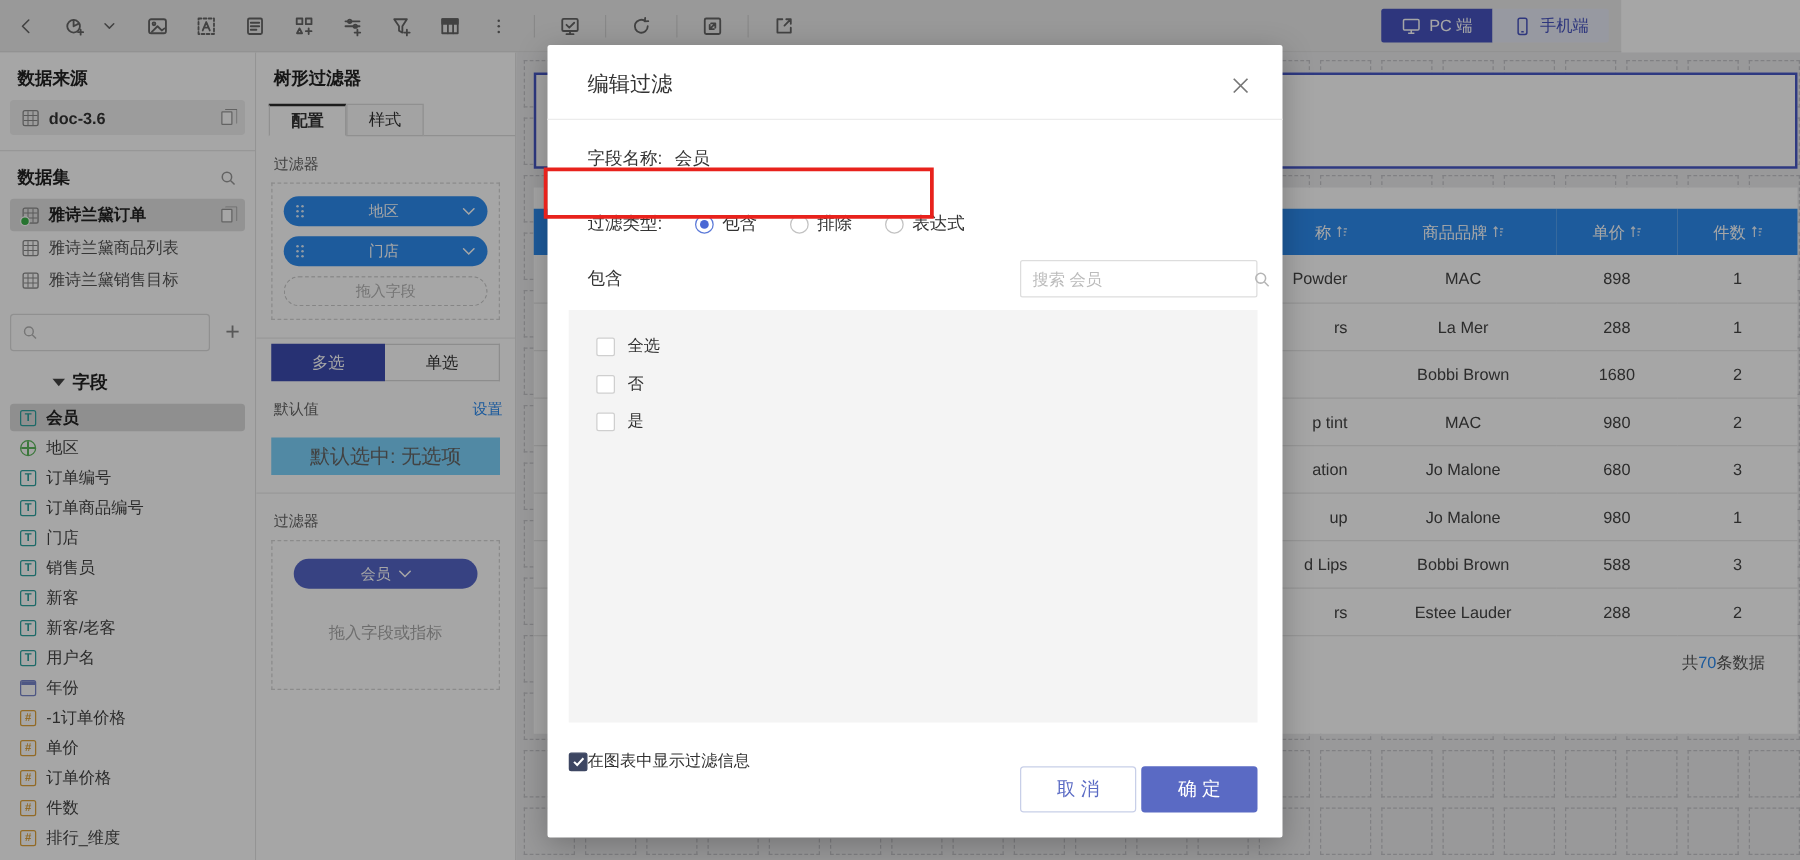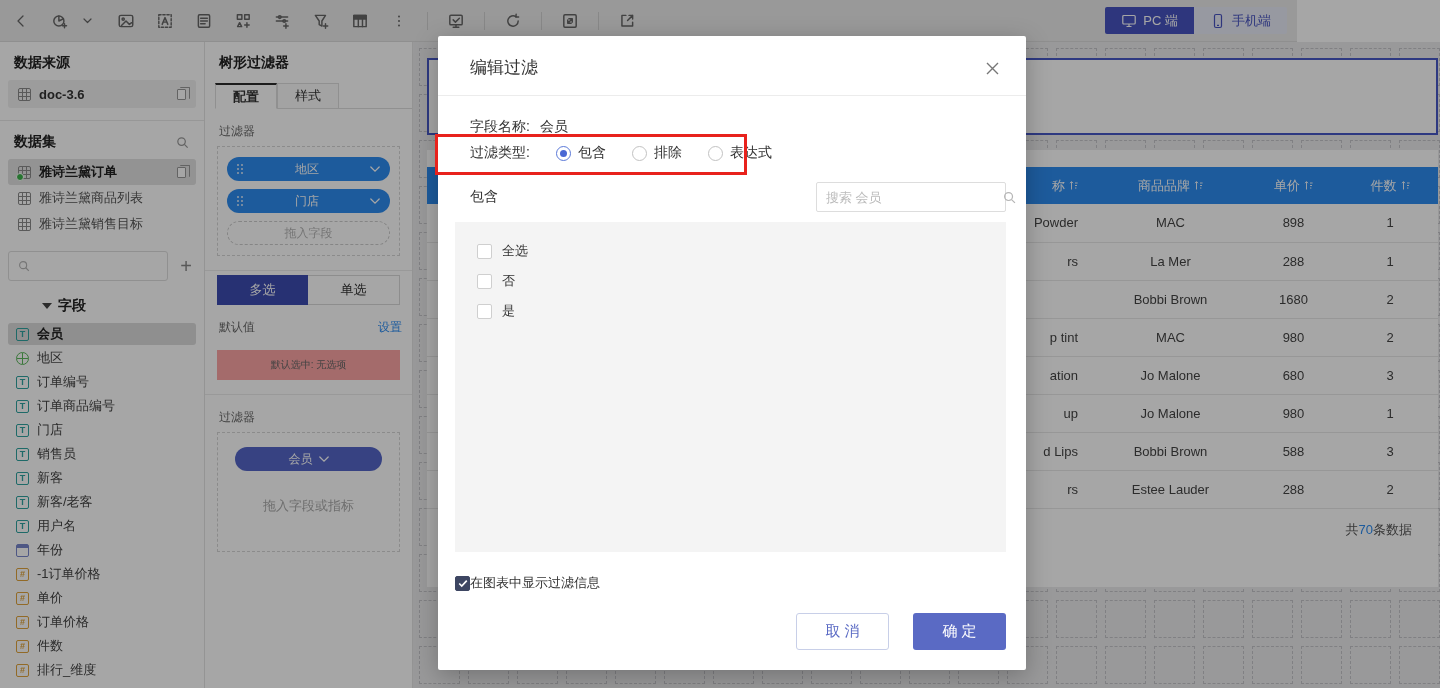--- a/index.html
+++ b/index.html
@@ -70,21 +70,21 @@
   .pill .lbl { flex:1; text-align:center; }
   .pill svg { stroke:#fff; fill:none; stroke-width:1.5; stroke-linecap:round; }
   .dots { display:grid; grid-template-columns:repeat(2,3px); grid-auto-rows:3px; gap:1px; opacity:.85; }
   .dots i { width:2px; height:2px; background:#fff; border-radius:50%; }
   .pill-drop { height:24px; border:1px dashed #ccc; border-radius:12px; display:flex; align-items:center; justify-content:center; color:#b5b5b5; font-size:12px; cursor:pointer; }
   .pn-div { height:1px; background:#ececec; margin-top:14px; }
   .toggle { display:flex; margin:4px 12px 0; height:30px; }
   .tg { flex:1; display:flex; align-items:center; justify-content:center; font-size:13px; cursor:pointer; }
   .tg.on { background:#3d4cb1; color:#fff; }
   .tg.off { border:1px solid #d9d9d9; border-left:none; color:#333; background:#fff; }
-  .value-box { margin:8px 12px 0; height:30px; background:#fca5a5; display:flex; align-items:center; justify-content:center; color:#666; font-size:10px; }
+  .value-box { margin:8px 12px 0; height:30px; background:#7dd3fc; display:flex; align-items:center; justify-content:center; color:#666; font-size:16px; }
   .drop-hint2 { text-align:center; color:#aaa; font-size:13px; padding:14px 0 26px; }
 
   
   .canvas { position:absolute; left:413px; top:42px; width:1027px; height:646px; background:#ebebed; overflow:hidden; }
   .gcell { position:absolute; width:41px; height:38px; border:1px dashed #c5c5c9; }
   .component { position:absolute; background:#fff; }
   .filter-comp { left:14px; top:16px; width:1011px; height:77px; border:2px solid #4858c6; z-index:2; }
   .table-comp { left:14px; top:108px; width:1011px; height:437px; z-index:2; padding-top:17px; }
   .dtable { width:100%; border-collapse:collapse; table-layout:fixed; }
   .dtable th { background:#2d8cf0; color:#fff; font-weight:normal; font-size:13px; height:37px; }
@@ -97,37 +97,37 @@
 
   
   .dim { position:absolute; left:0; top:0; width:1440px; height:688px; background:rgba(0,0,0,.35); z-index:50; }
   .modal { position:absolute; left:438px; top:36px; width:588px; height:634px; background:#fff; border-radius:2px; box-shadow:0 6px 24px rgba(0,0,0,.25); z-index:60; }
   .m-title { font-size:17px; color:#333; padding:20px 32px 16px; }
   .m-close { position:absolute; right:24px; top:22px; width:20px; height:20px; cursor:pointer; display:flex; align-items:center; justify-content:center; }
   .m-close svg { stroke:#777; stroke-width:1.4; }
   .m-hr { height:1px; background:#ececec; }
   .m-row { display:flex; align-items:center; padding:0 32px; font-size:14px; color:#333; }
   .m-field { margin-top:22px; gap:10px; }
-  .m-radios { margin-top:6px; gap:26px; height:22px; }
+  .m-radios { margin-top:32px; gap:26px; height:22px; }
   .radio { display:flex; align-items:center; gap:7px; cursor:pointer; }
   .r-dot { width:15px; height:15px; border-radius:50%; border:1px solid #c2c2c2; background:#fff; position:relative; }
   .radio.sel .r-dot { border:1px solid #5b79d8; }
   .radio.sel .r-dot::after { content:""; position:absolute; left:3px; top:3px; width:7px; height:7px; border-radius:50%; background:#4a68d4; }
   .m-include-row { margin-top:18px; display:flex; align-items:center; justify-content:space-between; padding:0 20px 0 32px; }
   .m-search { width:190px; height:30px; border:1px solid #ddd; border-radius:2px; display:flex; align-items:center; padding:0 9px; }
   .m-search input { border:none; outline:none; flex:1; font-size:13px; color:#333; background:transparent; }
   .m-search input::placeholder { color:#bbb; }
   .m-search svg, .sb-search svg { stroke:#b5b5b5; fill:none; stroke-width:1.3; flex:none; }
   .m-list { margin:10px 20px 0 17px; height:330px; background:#f4f4f4; padding:14px 0 0 22px; }
   .chk-row { display:flex; align-items:center; gap:10px; height:30px; font-size:13px; color:#333; cursor:pointer; }
   .chk { width:15px; height:15px; border:1px solid #cfcfcf; border-radius:2px; background:#fff; flex:none; }
   .chk.checked { background:#3d4662; border-color:#3d4662; display:flex; align-items:center; justify-content:center; }
   .chk.checked svg { stroke:#fff; fill:none; stroke-width:2; }
   .m-showinfo { margin:16px 12px 0 17px; gap:0; font-size:13px; padding:0; display:flex; align-items:center; }
-  .m-actions { position:absolute; right:20px; bottom:20px; display:flex; gap:24px; }
+  .m-actions { position:absolute; right:20px; bottom:20px; display:flex; gap:4px; }
   .btn { width:93px; height:37px; border-radius:3px; font-size:15px; display:flex; align-items:center; justify-content:center; cursor:pointer; }
   .btn-cancel { background:#fff; border:1px solid #c8cfe8; color:#5a6ac4; }
   .btn-ok { background:#5a6ac4; color:#fff; }
 
   .red-annot { position:absolute; left:435px; top:134px; width:312px; height:41px; border:3px solid #e8221c; z-index:70; pointer-events:none; }
 </style>
 </head>
 <body>
 
 <div id="app">

